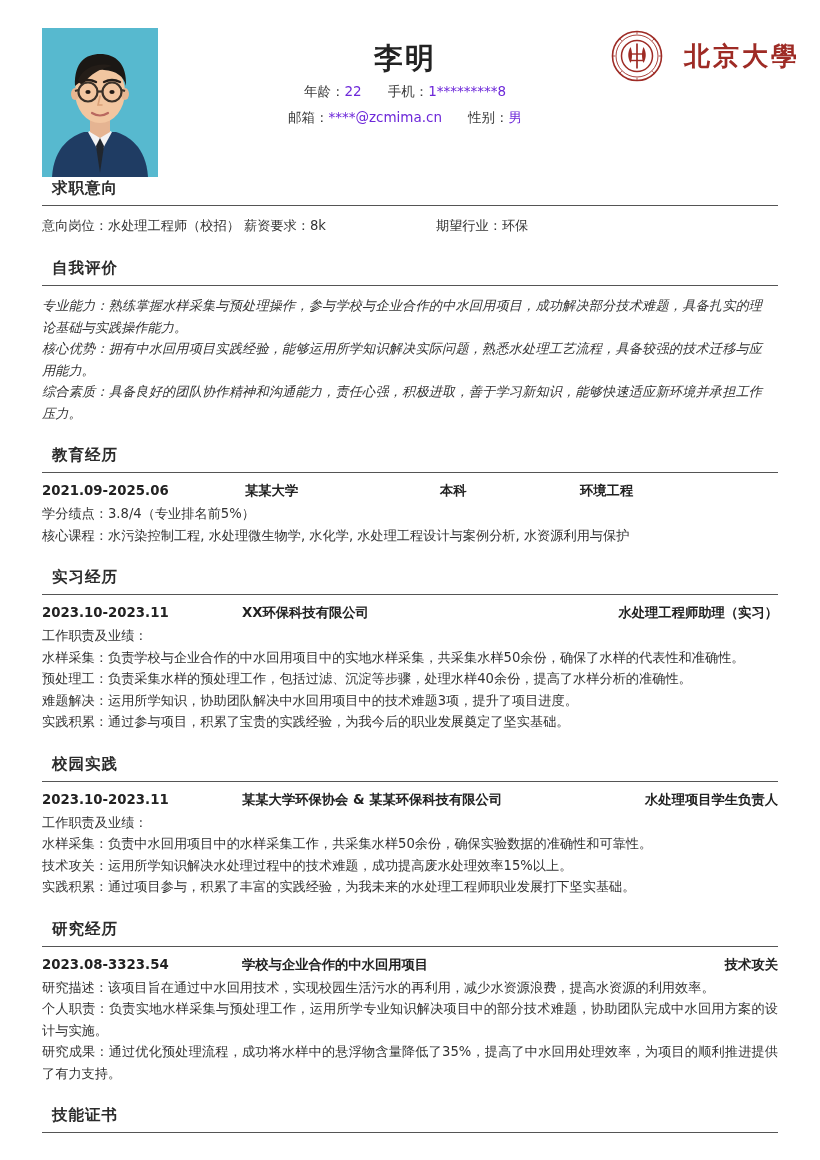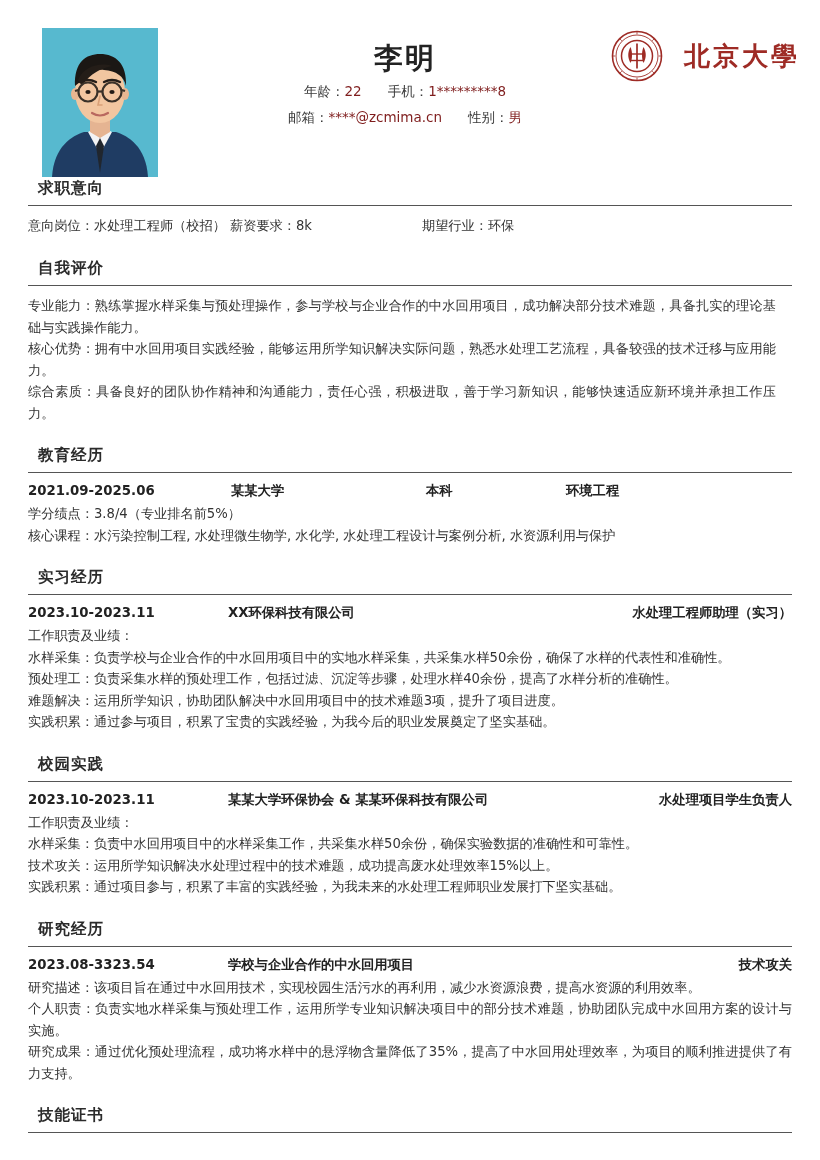--- a/index.html
+++ b/index.html
@@ -55,21 +55,21 @@
     line-height: 40px;
     margin: 8px 0 0 0;
   }
   .meta-line {
     font-size: 13.5px;
     color: #3a3a3a;
     line-height: 26px;
     white-space: nowrap;
   }
   .meta-line:first-of-type { margin-top: 17px; }
-  .meta-val { color: #7f1d1d; }
+  .meta-val { color: #6d28d9; }
   .meta-gap { display: inline-block; width: 26px; }
 
   .school-logo {
     position: absolute;
     right: 20px;
     top: 30px;
     display: flex;
     align-items: center;
     gap: 21px;
   }
@@ -77,40 +77,40 @@
   .school-name {
     font-family: "DejaVu Serif", "Liberation Serif", serif;
     font-size: 26px;
     font-weight: bold;
     color: #9e2b25;
     letter-spacing: 3px;
     white-space: nowrap;
   }
 
   
-  .section { padding: 0 28px; }
+  .section { padding: 0 42px; }
   .section-title {
     font-size: 15.5px;
     font-weight: bold;
     color: #2b2b2b;
     padding: 0 0 6px 10px;
     border-bottom: 1.6px solid #555555;
     margin: 0 0 9px 0;
     letter-spacing: 1px;
   }
   .sec-gap { height: 21px; }
 
   .body-line {
     font-size: 13.2px;
     line-height: 21.5px;
     color: #333333;
     text-align: justify;
     margin: 0;
   }
-  .body-block { margin: 0 16px 0 0; }
+  .body-block { margin: 0 16px 0 0; font-style: italic; }
 
   
   .entry-head {
     display: flex;
     align-items: baseline;
     font-size: 13.3px;
     font-weight: bold;
     color: #222222;
     margin: 0 0 3px 0;
     white-space: nowrap;

